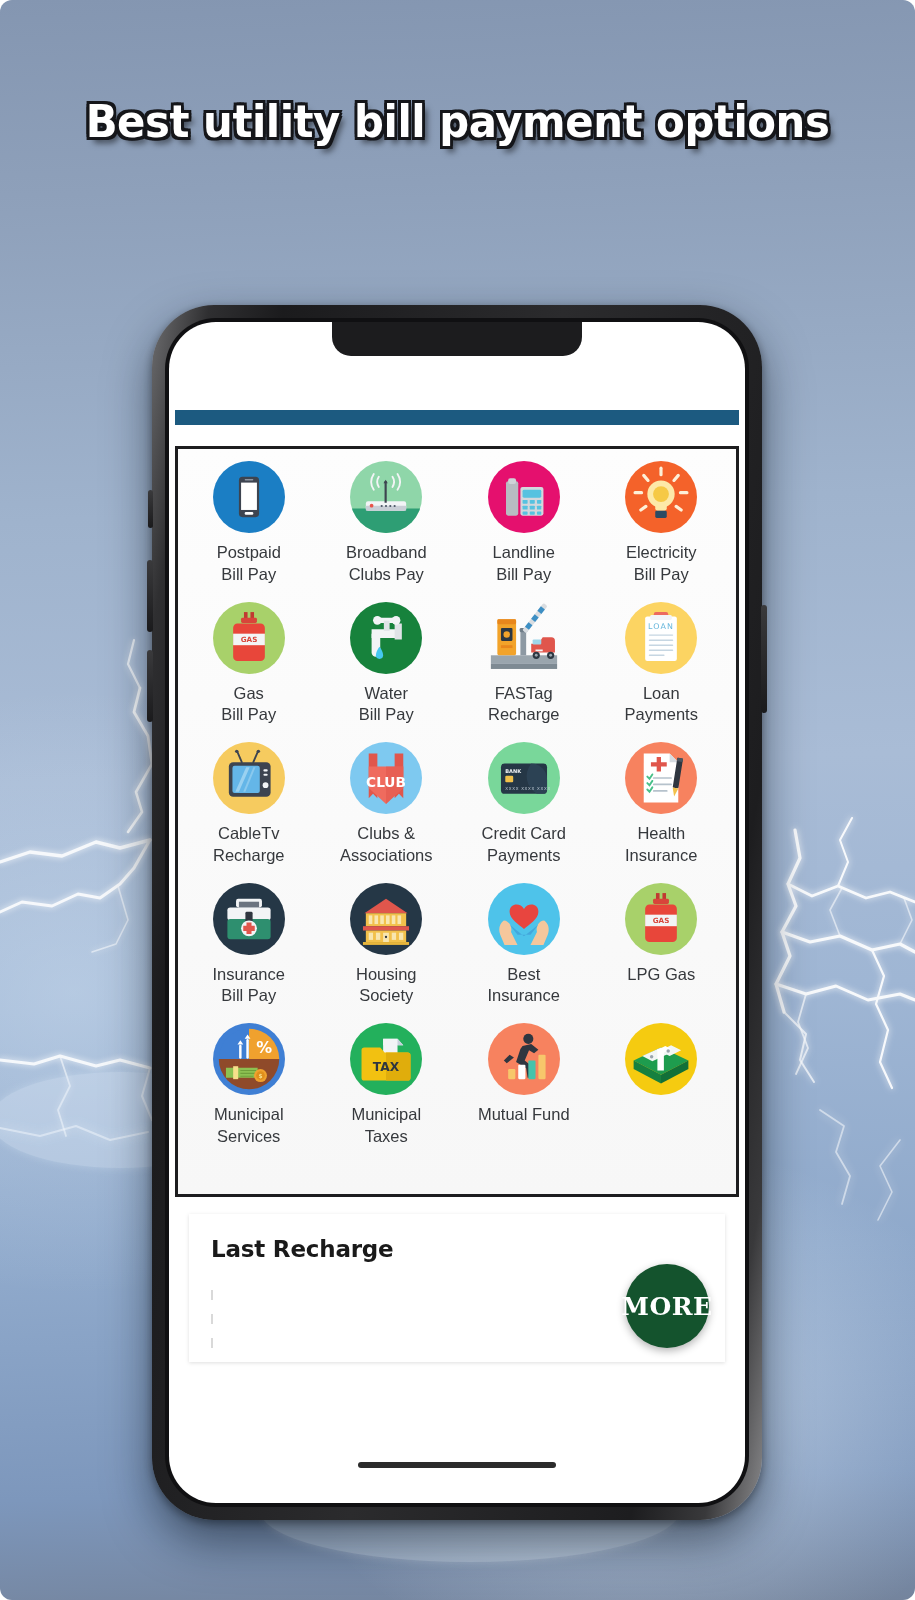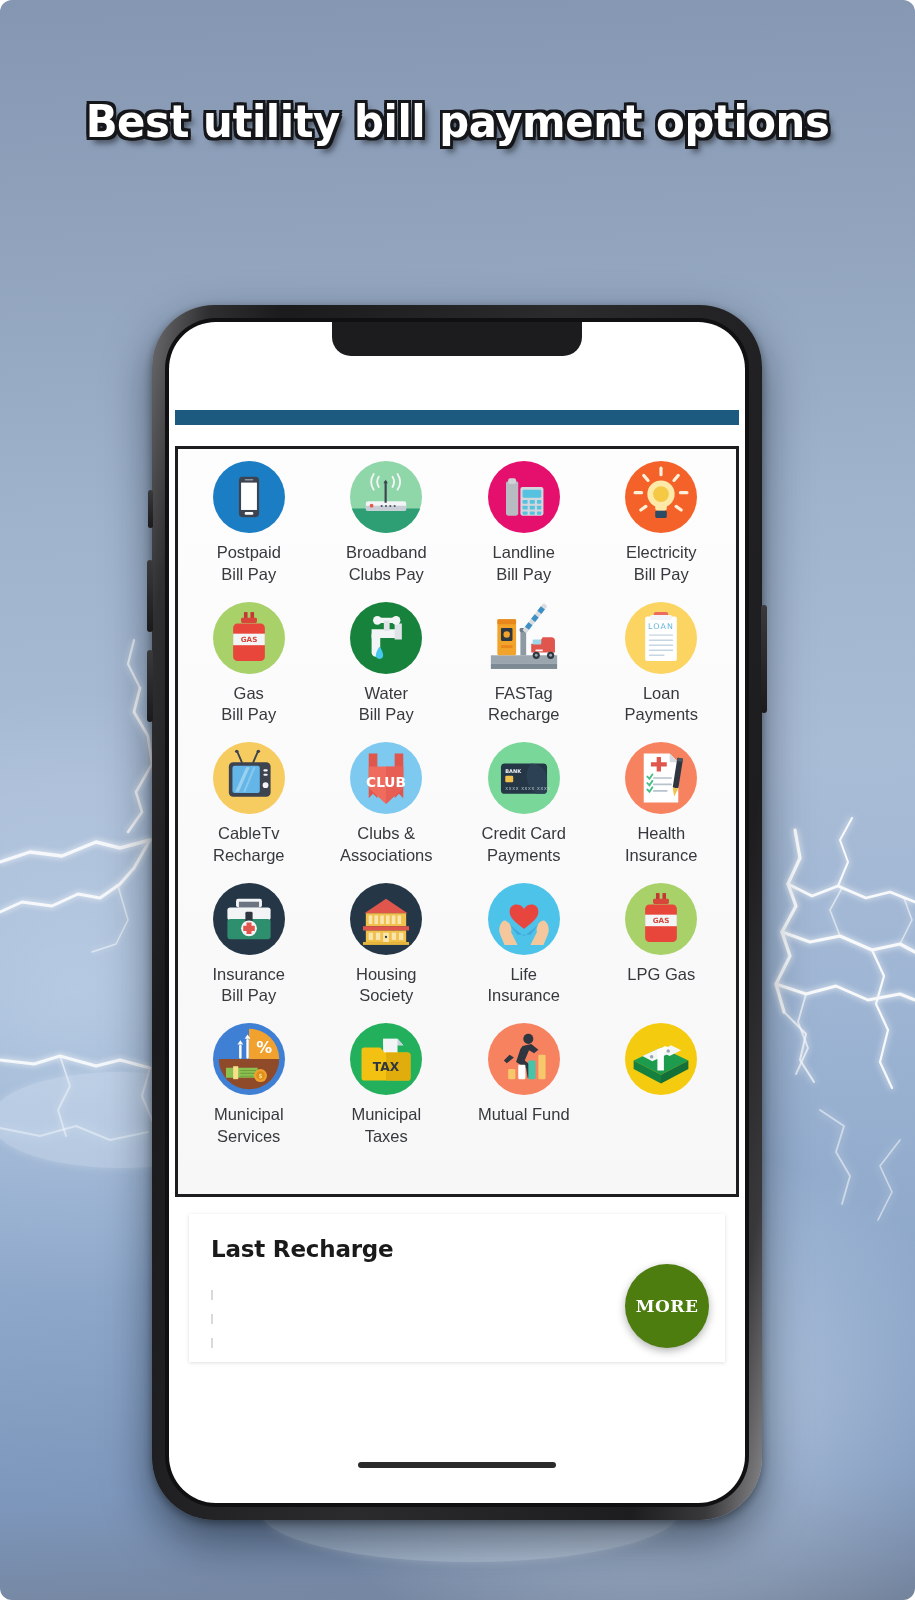--- a/index.html
+++ b/index.html
@@ -175,28 +175,28 @@
   #ghost1 { top: 76px; height: 10px; }
   #ghost2 { top: 100px; height: 10px; }
   #ghost3 { top: 124px; height: 10px; }
 
   #more-button {
     position: absolute;
     right: 16px;
     top: 50px;
     width: 84px; height: 84px;
     border-radius: 50%;
-    background: #4d7c0f;
+    background: #14532d;
     color: #ffffff;
     display: flex;
     align-items: center;
     justify-content: center;
     font-family: "DejaVu Serif", serif;
     font-weight: bold;
-    font-size: 17px;
+    font-size: 25px;
     letter-spacing: 0.5px;
     box-shadow: 0 3px 8px rgba(0,0,0,0.3);
     cursor: pointer;
     z-index: 4;
   }
 
   #home-indicator {
     position: absolute;
     bottom: 35px; left: 50%;
     transform: translateX(-50%);
@@ -557,21 +557,21 @@
               </div>
               <div class="app-cell">
                 <div class="app-icon" style="background: rgb(78, 195, 234);">
                   <svg viewBox="0 0 100 100">
                     <path d="M50 36 c-5 -9 -20 -8 -20 4 c0 10 13 18 20 24 c7 -6 20 -14 20 -24 c0 -12 -15 -13 -20 -4 z" fill="#e8453f"></path>
                     <path d="M22 52 c-6 4 -8 12 -5 20 l6 14 h18 l-9 -18 c2 -7 -3 -16 -10 -16 z" fill="#f5c79c"></path>
                     <path d="M78 52 c6 4 8 12 5 20 l-6 14 h-18 l9 -18 c-2 -7 3 -16 10 -16 z" fill="#f5c79c"></path>
                     <path d="M30 58 l11 14 h18 l11 -14 l-20 16 z" fill="#3a8fd0" opacity="0.55"></path>
                   </svg>
                 </div>
-                <div class="app-label">Life
+                <div class="app-label">Best
 Insurance</div>
               </div>
               <div class="app-cell">
                 <div class="app-icon" style="background: rgb(168, 209, 106);">
                   <svg viewBox="0 0 100 100">
                     <rect x="43" y="14" width="5" height="10" fill="#c03a31"></rect>
                     <rect x="52" y="14" width="5" height="10" fill="#c03a31"></rect>
                     <rect x="39" y="22" width="22" height="7" rx="2" fill="#d8453a"></rect>
                     <path d="M34 30 h32 a6 6 0 0 1 6 6 v40 a6 6 0 0 1 -6 6 h-32 a6 6 0 0 1 -6 -6 v-40 a6 6 0 0 1 6 -6 z" fill="#e8463a"></path>
                     <rect x="28" y="44" width="44" height="16" fill="#f3f5f6"></rect>

